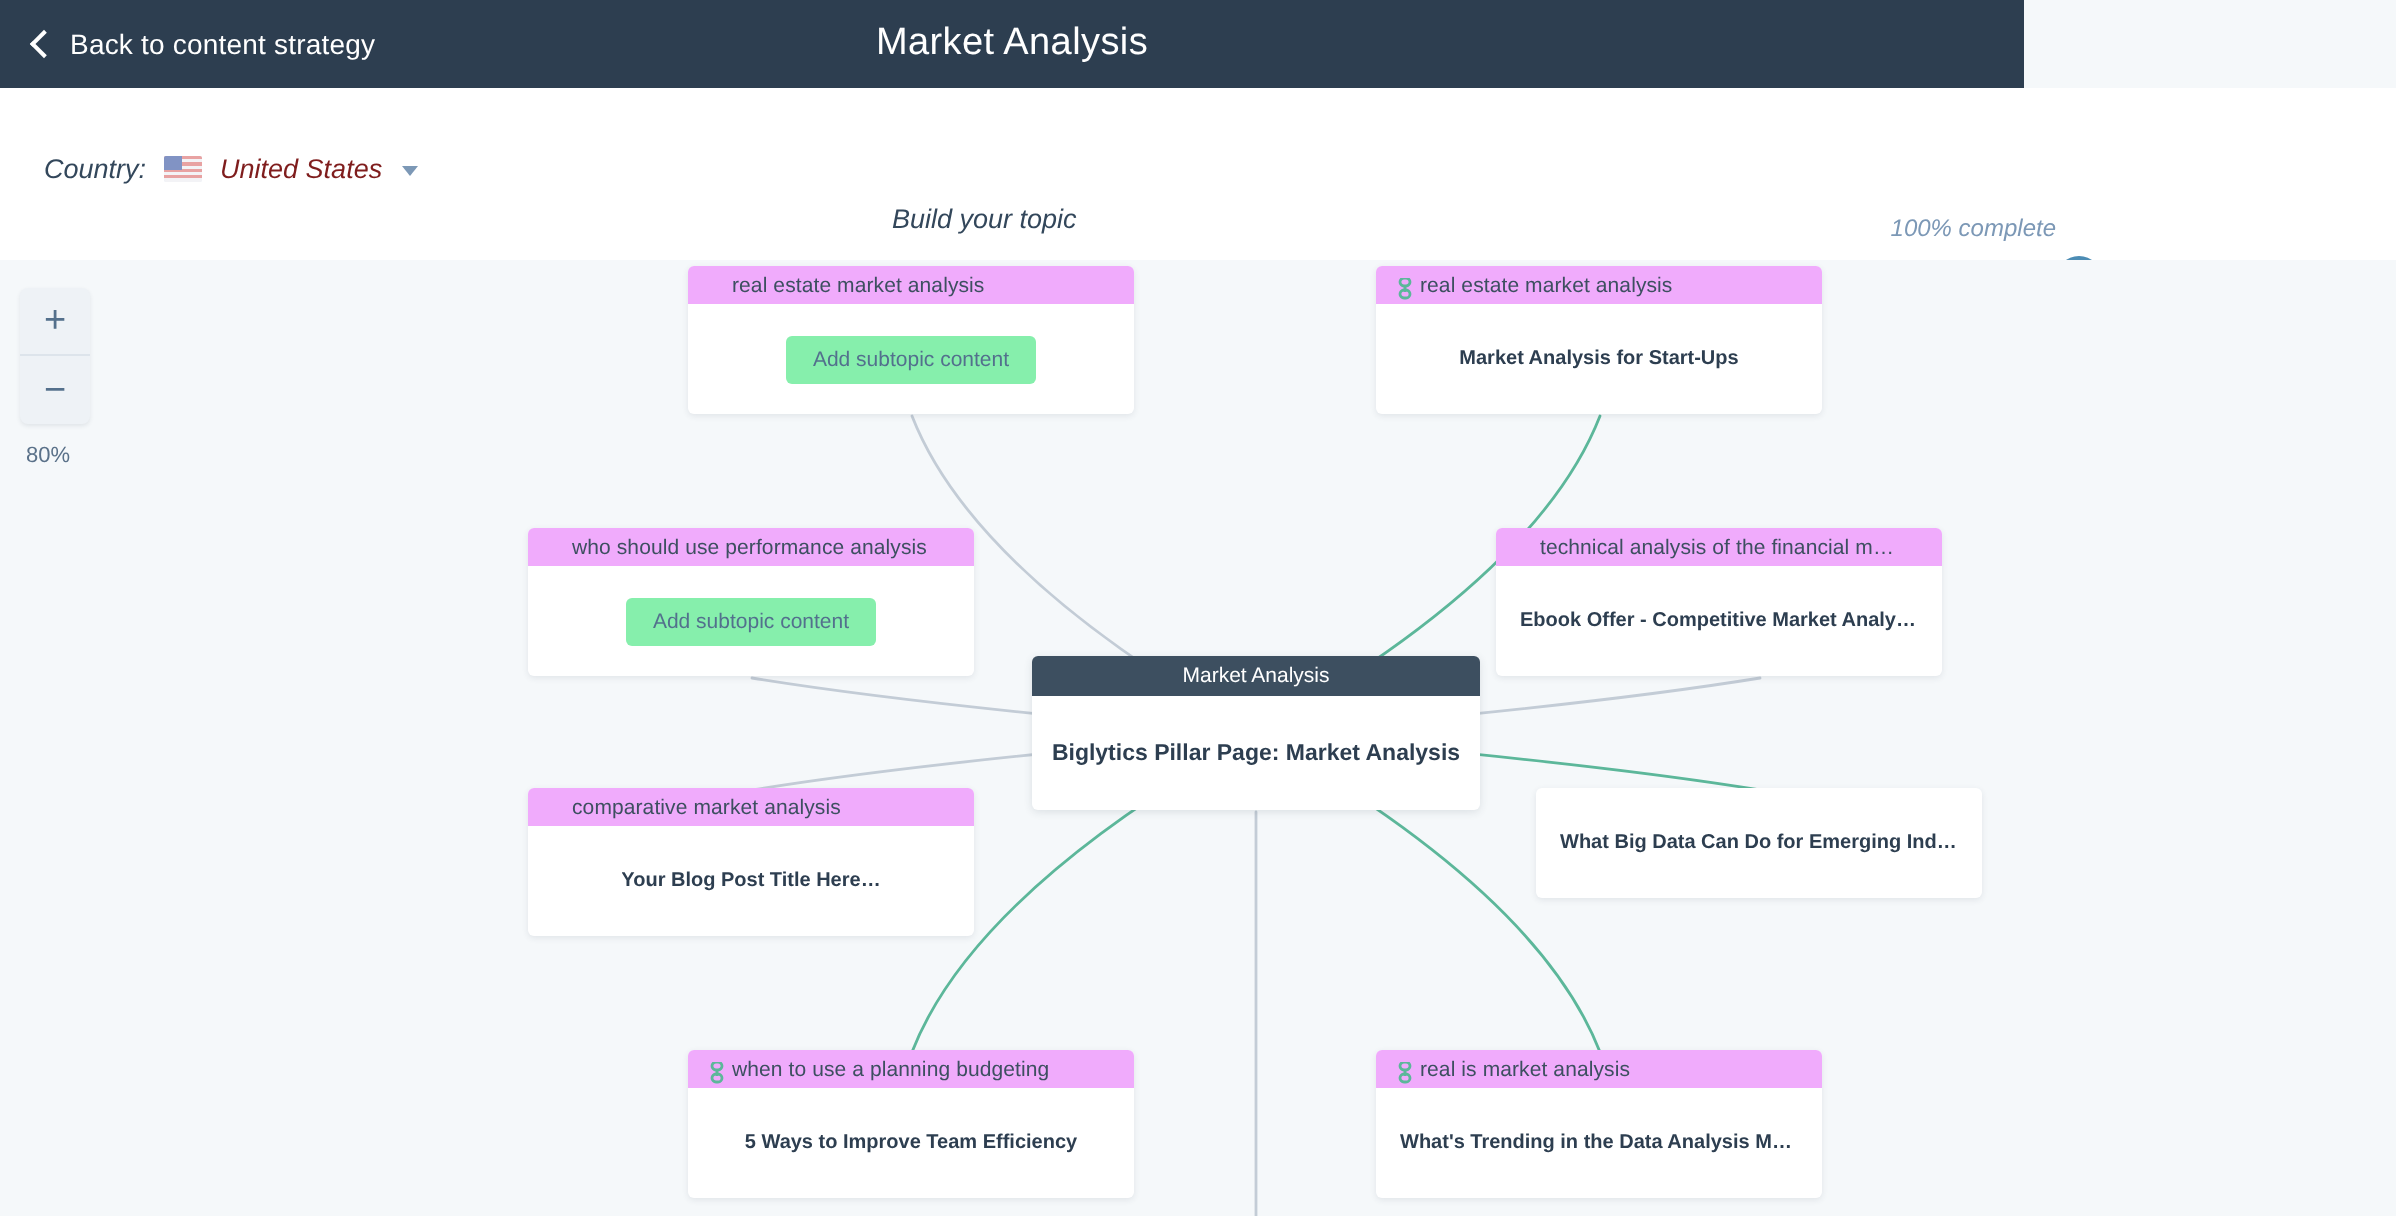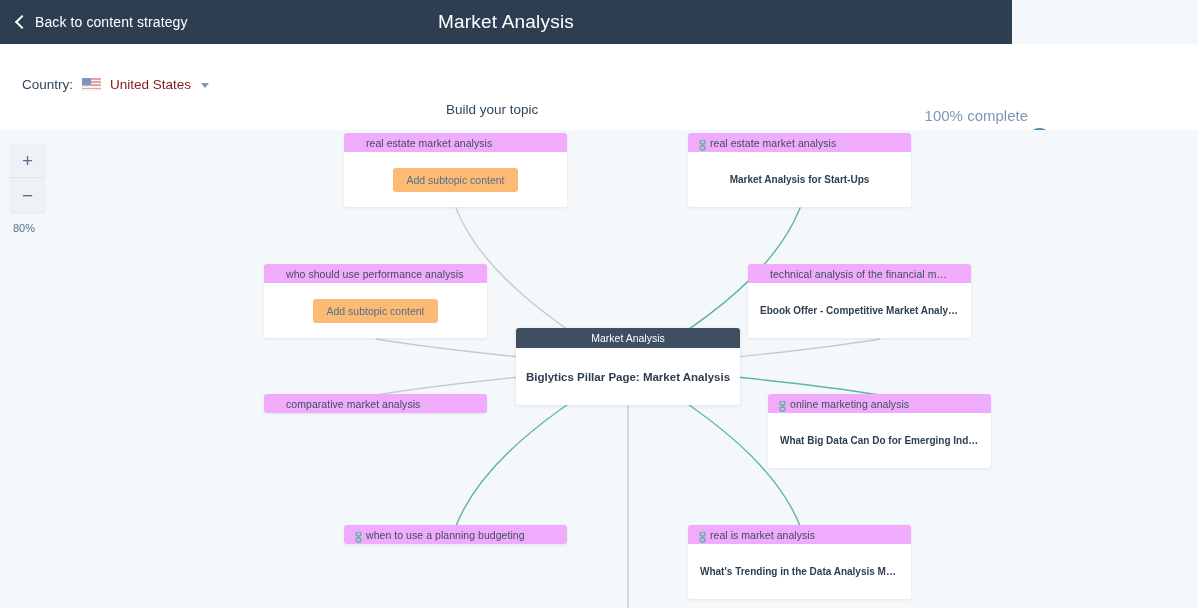--- a/index.html
+++ b/index.html
@@ -59,20 +59,21 @@
   }
 
   
   .subbar {
     position: absolute;
     top: 44px; left: 0;
     width: 1198px;
     height: 102px;
     background: #ffffff;
     border-bottom: 1px solid #e3e8ed;
+    font-style: italic;
   }
   .country-row {
     position: absolute;
     left: 22px; top: 33px;
     display: flex;
     align-items: center;
     gap: 9px;
     font-size: 13.5px;
   }
   .country-label { color: #33475b; }
@@ -116,21 +117,21 @@
   .build-label {
     position: absolute;
     left: 411px; top: 58px;
     font-size: 13.5px;
     color: #33475b;
     margin-left: 35px;
   }
   .pct-label {
     position: absolute;
     right: 170px; top: 63px;
-    font-size: 15px;
+    font-size: 12px;
     color: #7c98b6;
     white-space: nowrap;
   }
   .track {
     position: absolute;
     left: 411px; top: 89px;
     width: 630px; height: 13px;
     border-radius: 7px;
     background: #e5eaef;
   }
@@ -241,21 +242,21 @@
     font-size: 10px;
     color: #2d3e50;
     font-weight: 700;
     text-align: center;
     white-space: nowrap;
     overflow: hidden;
     text-overflow: ellipsis;
     max-width: 100%;
   }
   .add-sub-btn {
-    background: #fdba74;
+    background: #86efac;
     border: none;
     border-radius: 3px;
     color: #53708d;
     font-size: 10.5px;
     font-family: "Liberation Sans", sans-serif;
     padding: 6px 13px;
     cursor: pointer;
   }
 
   
@@ -389,43 +390,41 @@
           <span class="node-head-text">technical analysis of the financial markets</span>
         </div>
         <div class="node-body">
           <span class="node-body-text">Ebook Offer - Competitive Market Analysi…</span>
         </div>
       </div>
       <div class="node" style="left: 264px; top: 264px; width: 223px;">
         <div class="node-head">
           <span class="node-head-text">comparative market analysis</span>
         </div>
+        <div class="node-body">
+          <span class="node-body-text">Your Blog Post Title Here…</span>
+        </div>
       </div>
       <div class="node" style="left: 768px; top: 264px; width: 223px;">
-        <div class="node-head">
-          <span class="link-icon"><svg viewBox="0 0 7 11" width="7" height="11">
-              <rect x="1" y="0" width="5" height="4" rx="2" fill="none" stroke="#5cb79a" stroke-width="1.4"></rect>
-              <rect x="1" y="6" width="5" height="4" rx="2" fill="none" stroke="#5cb79a" stroke-width="1.4"></rect>
-              <line x1="3.5" y1="3.5" x2="3.5" y2="7" stroke="#5cb79a" stroke-width="1.4"></line>
-            </svg></span>
-          <span class="node-head-text">online marketing analysis</span>
-        </div>
         <div class="node-body">
           <span class="node-body-text">What Big Data Can Do for Emerging Indus…</span>
         </div>
       </div>
       <div class="node" style="left: 344px; top: 395px; width: 223px;">
         <div class="node-head">
           <span class="link-icon"><svg viewBox="0 0 7 11" width="7" height="11">
               <rect x="1" y="0" width="5" height="4" rx="2" fill="none" stroke="#5cb79a" stroke-width="1.4"></rect>
               <rect x="1" y="6" width="5" height="4" rx="2" fill="none" stroke="#5cb79a" stroke-width="1.4"></rect>
               <line x1="3.5" y1="3.5" x2="3.5" y2="7" stroke="#5cb79a" stroke-width="1.4"></line>
             </svg></span>
           <span class="node-head-text">when to use a planning budgeting</span>
         </div>
+        <div class="node-body">
+          <span class="node-body-text">5 Ways to Improve Team Efficiency</span>
+        </div>
       </div>
       <div class="node" style="left: 688px; top: 395px; width: 223px;">
         <div class="node-head">
           <span class="link-icon"><svg viewBox="0 0 7 11" width="7" height="11">
               <rect x="1" y="0" width="5" height="4" rx="2" fill="none" stroke="#5cb79a" stroke-width="1.4"></rect>
               <rect x="1" y="6" width="5" height="4" rx="2" fill="none" stroke="#5cb79a" stroke-width="1.4"></rect>
               <line x1="3.5" y1="3.5" x2="3.5" y2="7" stroke="#5cb79a" stroke-width="1.4"></line>
             </svg></span>
           <span class="node-head-text">real is market analysis</span>
         </div>

